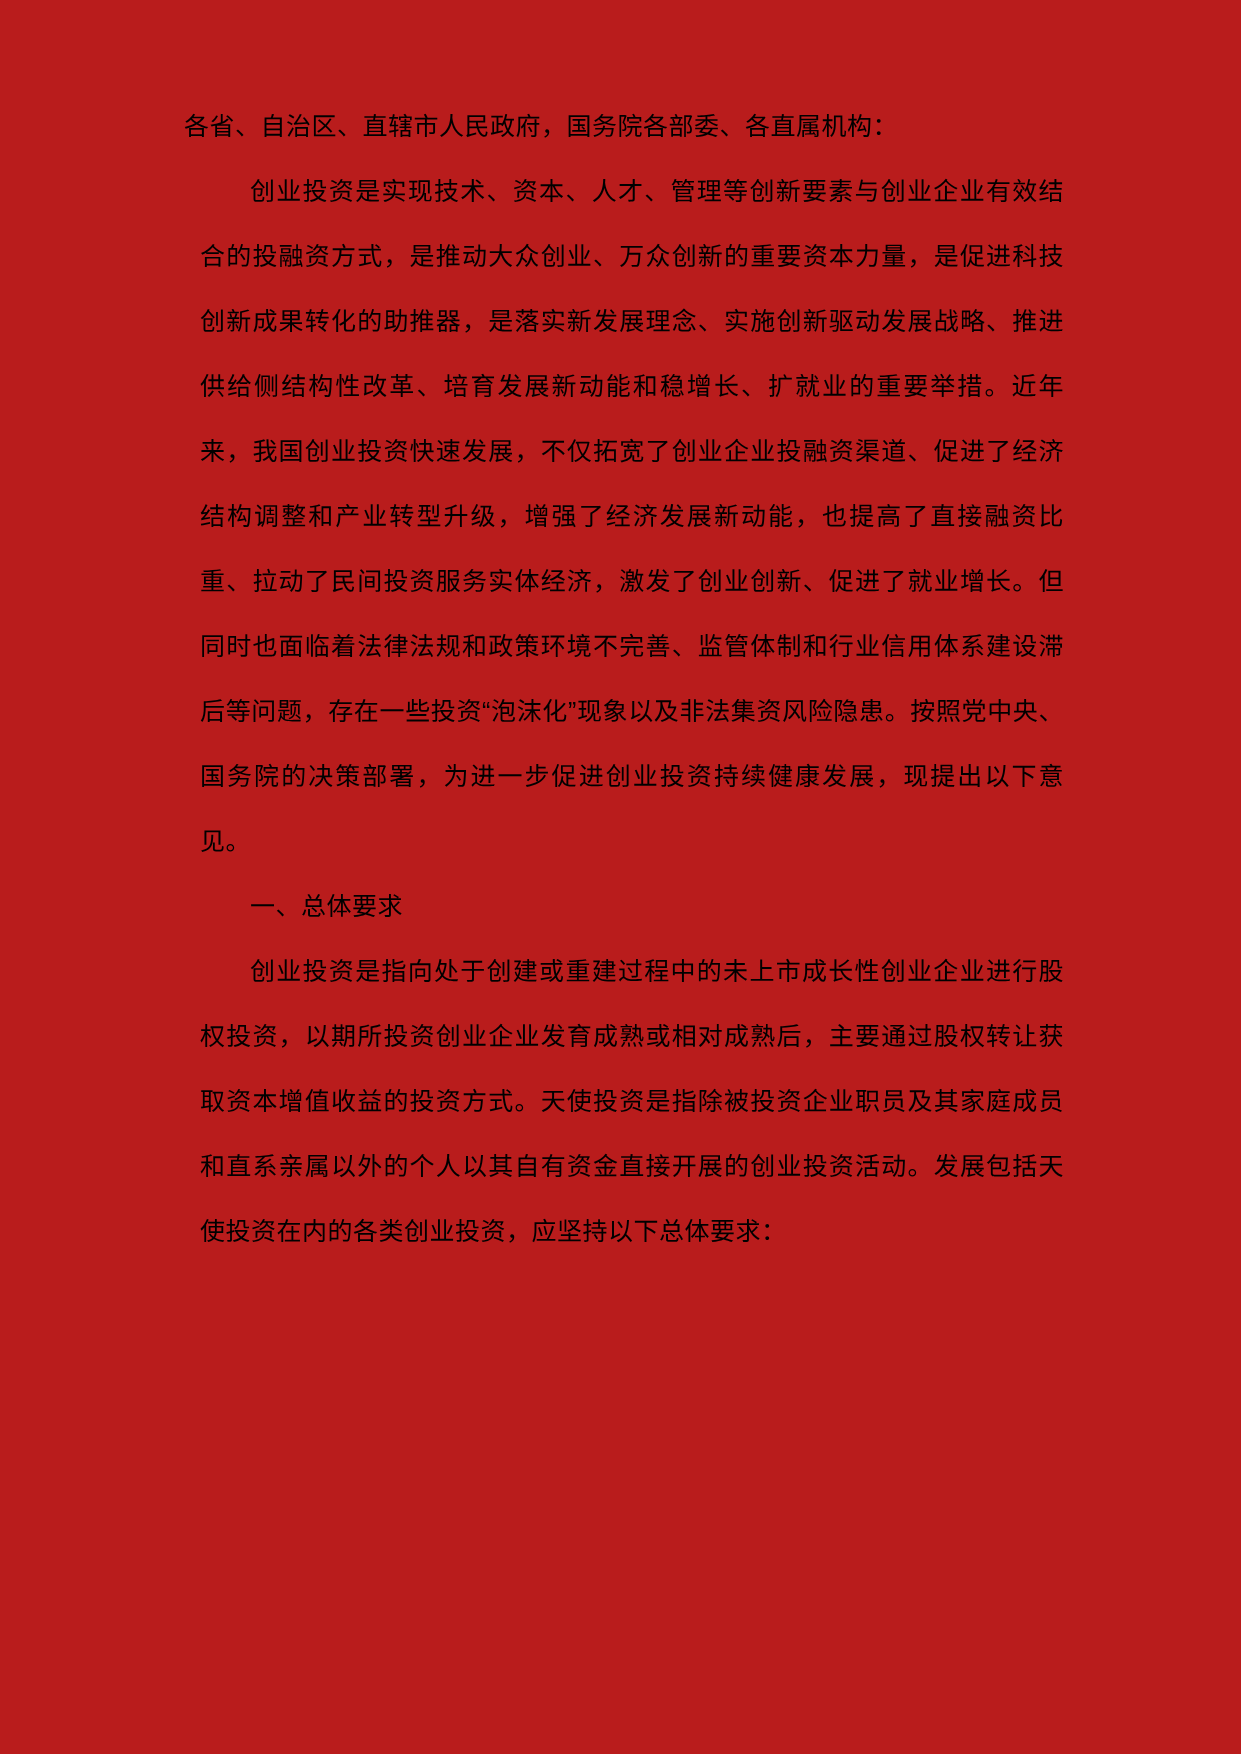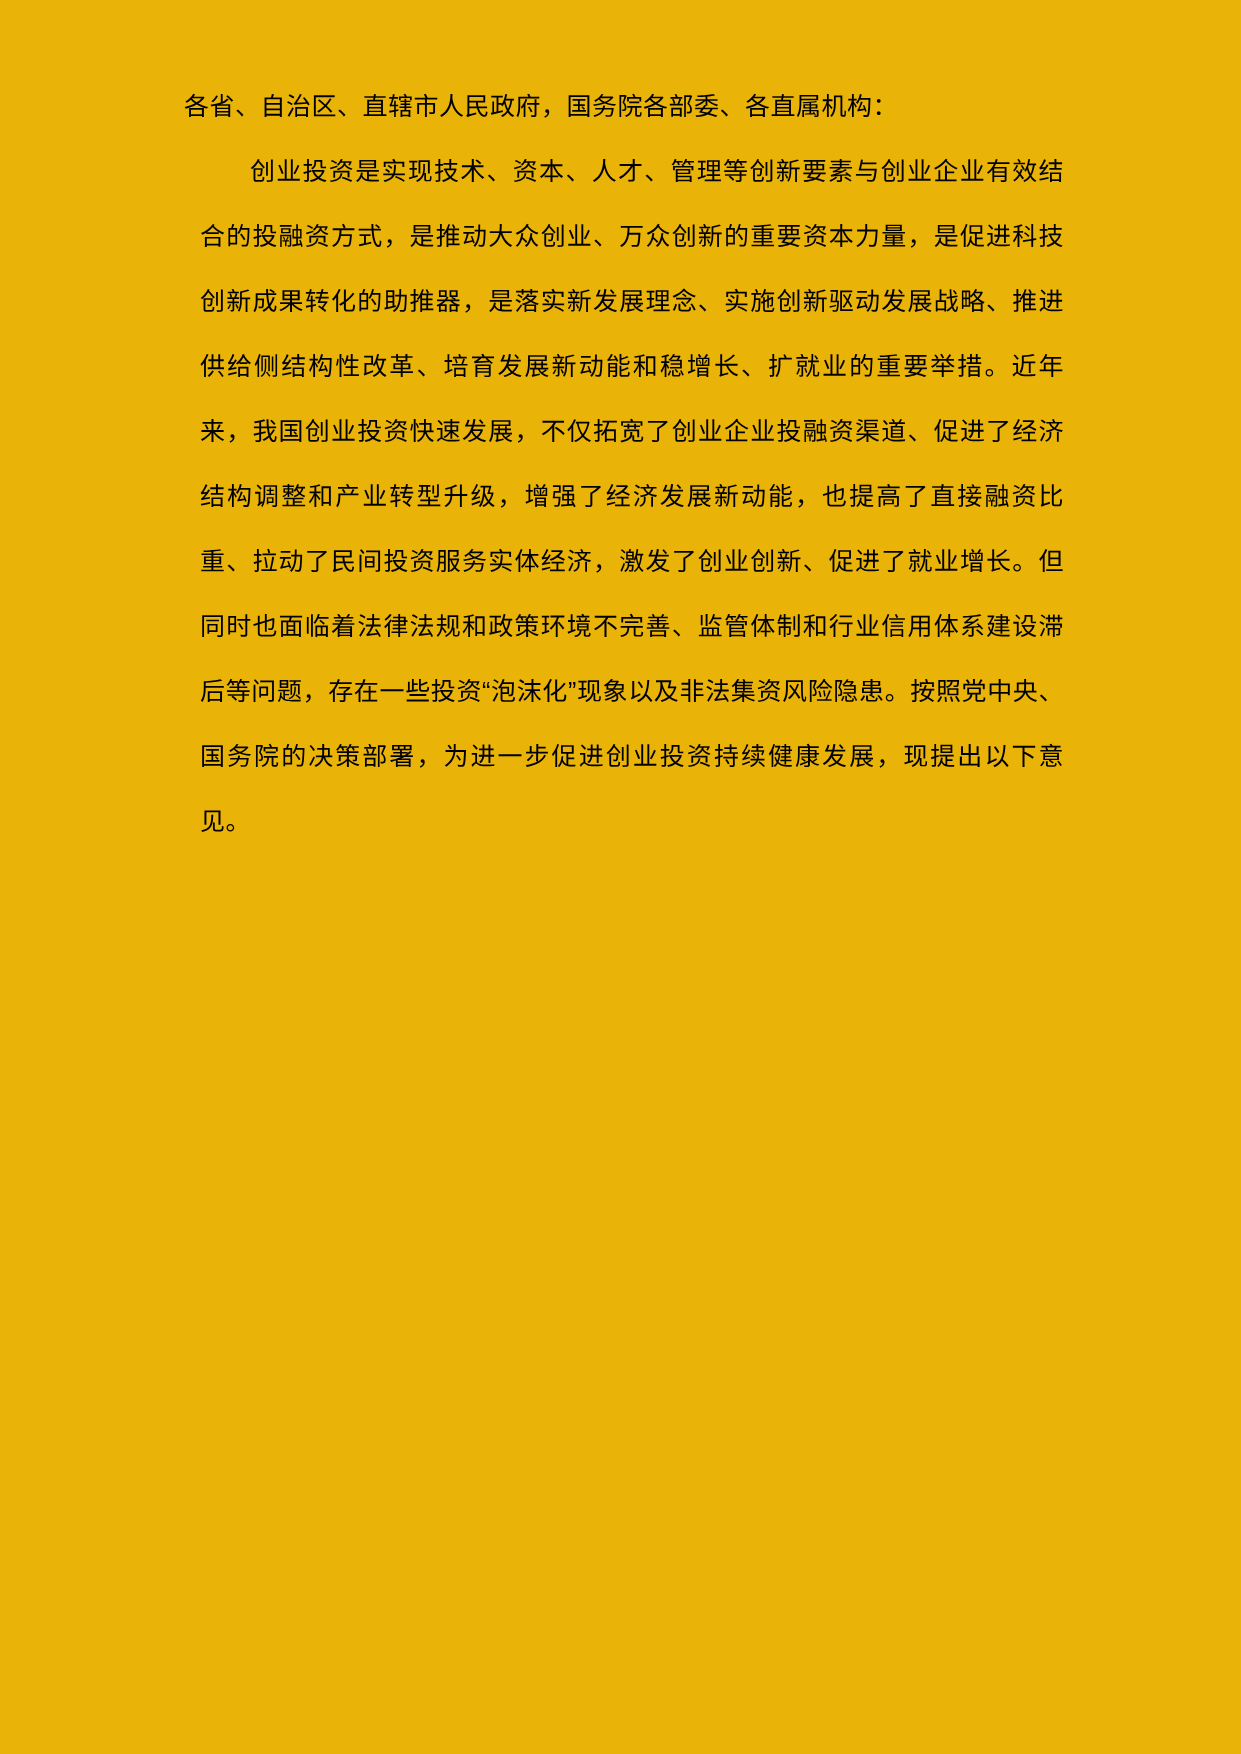--- a/index.html
+++ b/index.html
@@ -10,22 +10,22 @@
     width: 1241px;
     height: 1754px;
     background: #ffffff;
     font-family: "Liberation Sans", "DejaVu Sans", sans-serif;
   }
   .page {
     position: relative;
     box-sizing: border-box;
     width: 1241px;
     height: 1754px;
-    background: #eab308;
-    padding: 74px 177px 0 184px;
+    background: #b91c1c;
+    padding: 94px 177px 0 184px;
     overflow: hidden;
   }
   .doc p {
     margin: 0;
     padding: 0;
     font-size: 25px;
     line-height: 65px;
     color: #000000;
     text-align: justify;
     text-justify: inter-ideograph;
@@ -38,14 +38,16 @@
     margin-left: 16px;
   }
 </style>
 </head>
 <body>
 
 <div class="page">
   <div class="doc">
     <p>各省、自治区、直辖市人民政府，国务院各部委、各直属机构：</p>
     <p class="indent">创业投资是实现技术、资本、人才、管理等创新要素与创业企业有效结合的投融资方式，是推动大众创业、万众创新的重要资本力量，是促进科技创新成果转化的助推器，是落实新发展理念、实施创新驱动发展战略、推进供给侧结构性改革、培育发展新动能和稳增长、扩就业的重要举措。近年来，我国创业投资快速发展，不仅拓宽了创业企业投融资渠道、促进了经济结构调整和产业转型升级，增强了经济发展新动能，也提高了直接融资比重、拉动了民间投资服务实体经济，激发了创业创新、促进了就业增长。但同时也面临着法律法规和政策环境不完善、监管体制和行业信用体系建设滞后等问题，存在一些投资“泡沫化”现象以及非法集资风险隐患。按照党中央、国务院的决策部署，为进一步促进创业投资持续健康发展，现提出以下意见。</p>
+    <p class="indent">一、总体要求</p>
+    <p class="indent">创业投资是指向处于创建或重建过程中的未上市成长性创业企业进行股权投资，以期所投资创业企业发育成熟或相对成熟后，主要通过股权转让获取资本增值收益的投资方式。天使投资是指除被投资企业职员及其家庭成员和直系亲属以外的个人以其自有资金直接开展的创业投资活动。发展包括天使投资在内的各类创业投资，应坚持以下总体要求：</p>
   </div>
 </div>
 
 </body></html>

